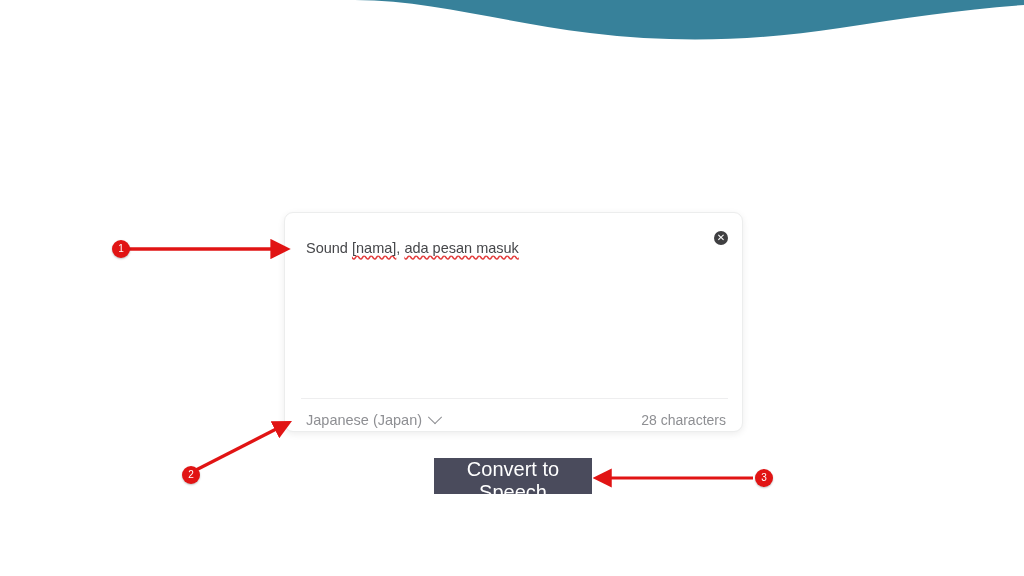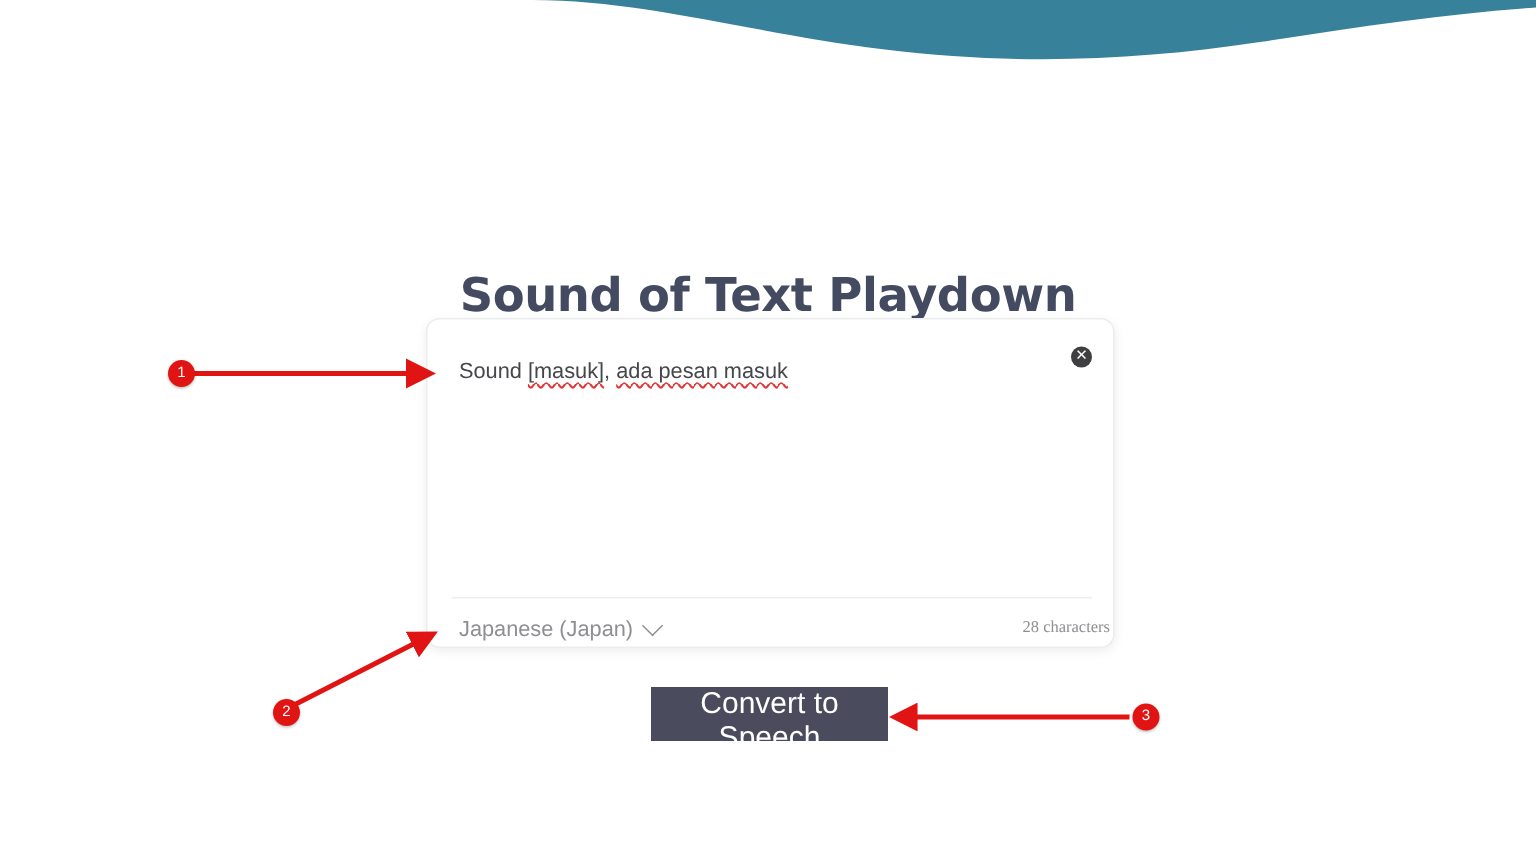--- a/index.html
+++ b/index.html
@@ -142,25 +142,25 @@
     display: inline-block;
     width: 9px;
     height: 9px;
     border-right: 1.6px solid #8e8f93;
     border-bottom: 1.6px solid #8e8f93;
     transform: rotate(45deg) translate(-2px,-2px);
   }
 
   .char-count {
     position: absolute;
-    right: 2px;
+    right: 16px;
     top: 4px;
-    font-size: 11px;
+    font-size: 14px;
     color: #8e8f93;
-    font-family: Liberation Serif, serif;
+    font-family: Liberation Sans, sans-serif;
   }
 
   
   .convert-button {
     position: absolute;
     left: 434px;
     top: 458px;
     width: 158px;
     height: 36px;
     background: #4a4b5c;
@@ -203,26 +203,25 @@
 <body>
 
 <div class="wave-banner">
   <svg viewBox="0 0 1024 46" preserveAspectRatio="none" xmlns="http://www.w3.org/2000/svg">
     <path d="M355,0 C430,0 500,22 590,33 C680,44 760,40 840,28 C905,18 965,9 1024,5 L1024,0 Z" fill="#37819a"></path>
   </svg>
 </div>
 
 <div class="page">
 
-  <h1 class="page-title">Sound of Text Playdown</h1>
 
   <div class="converter-card">
 
     <div class="textarea-wrap">
-      <div class="textarea-text"><span>Sound </span><span class="sp">[masuk]</span><span>, </span><span class="sp">ada pesan masuk</span></div>
+      <div class="textarea-text"><span>Sound </span><span class="sp">[nama]</span><span>, </span><span class="sp">ada pesan masuk</span></div>
 
       <div class="clear-icon">✕</div>
     </div>
 
     <div class="card-divider"></div>
 
     <div class="card-footer">
       <div class="lang-select">
         <span class="lang-label">Japanese (Japan)</span>
         <span class="chevron-down"></span>

